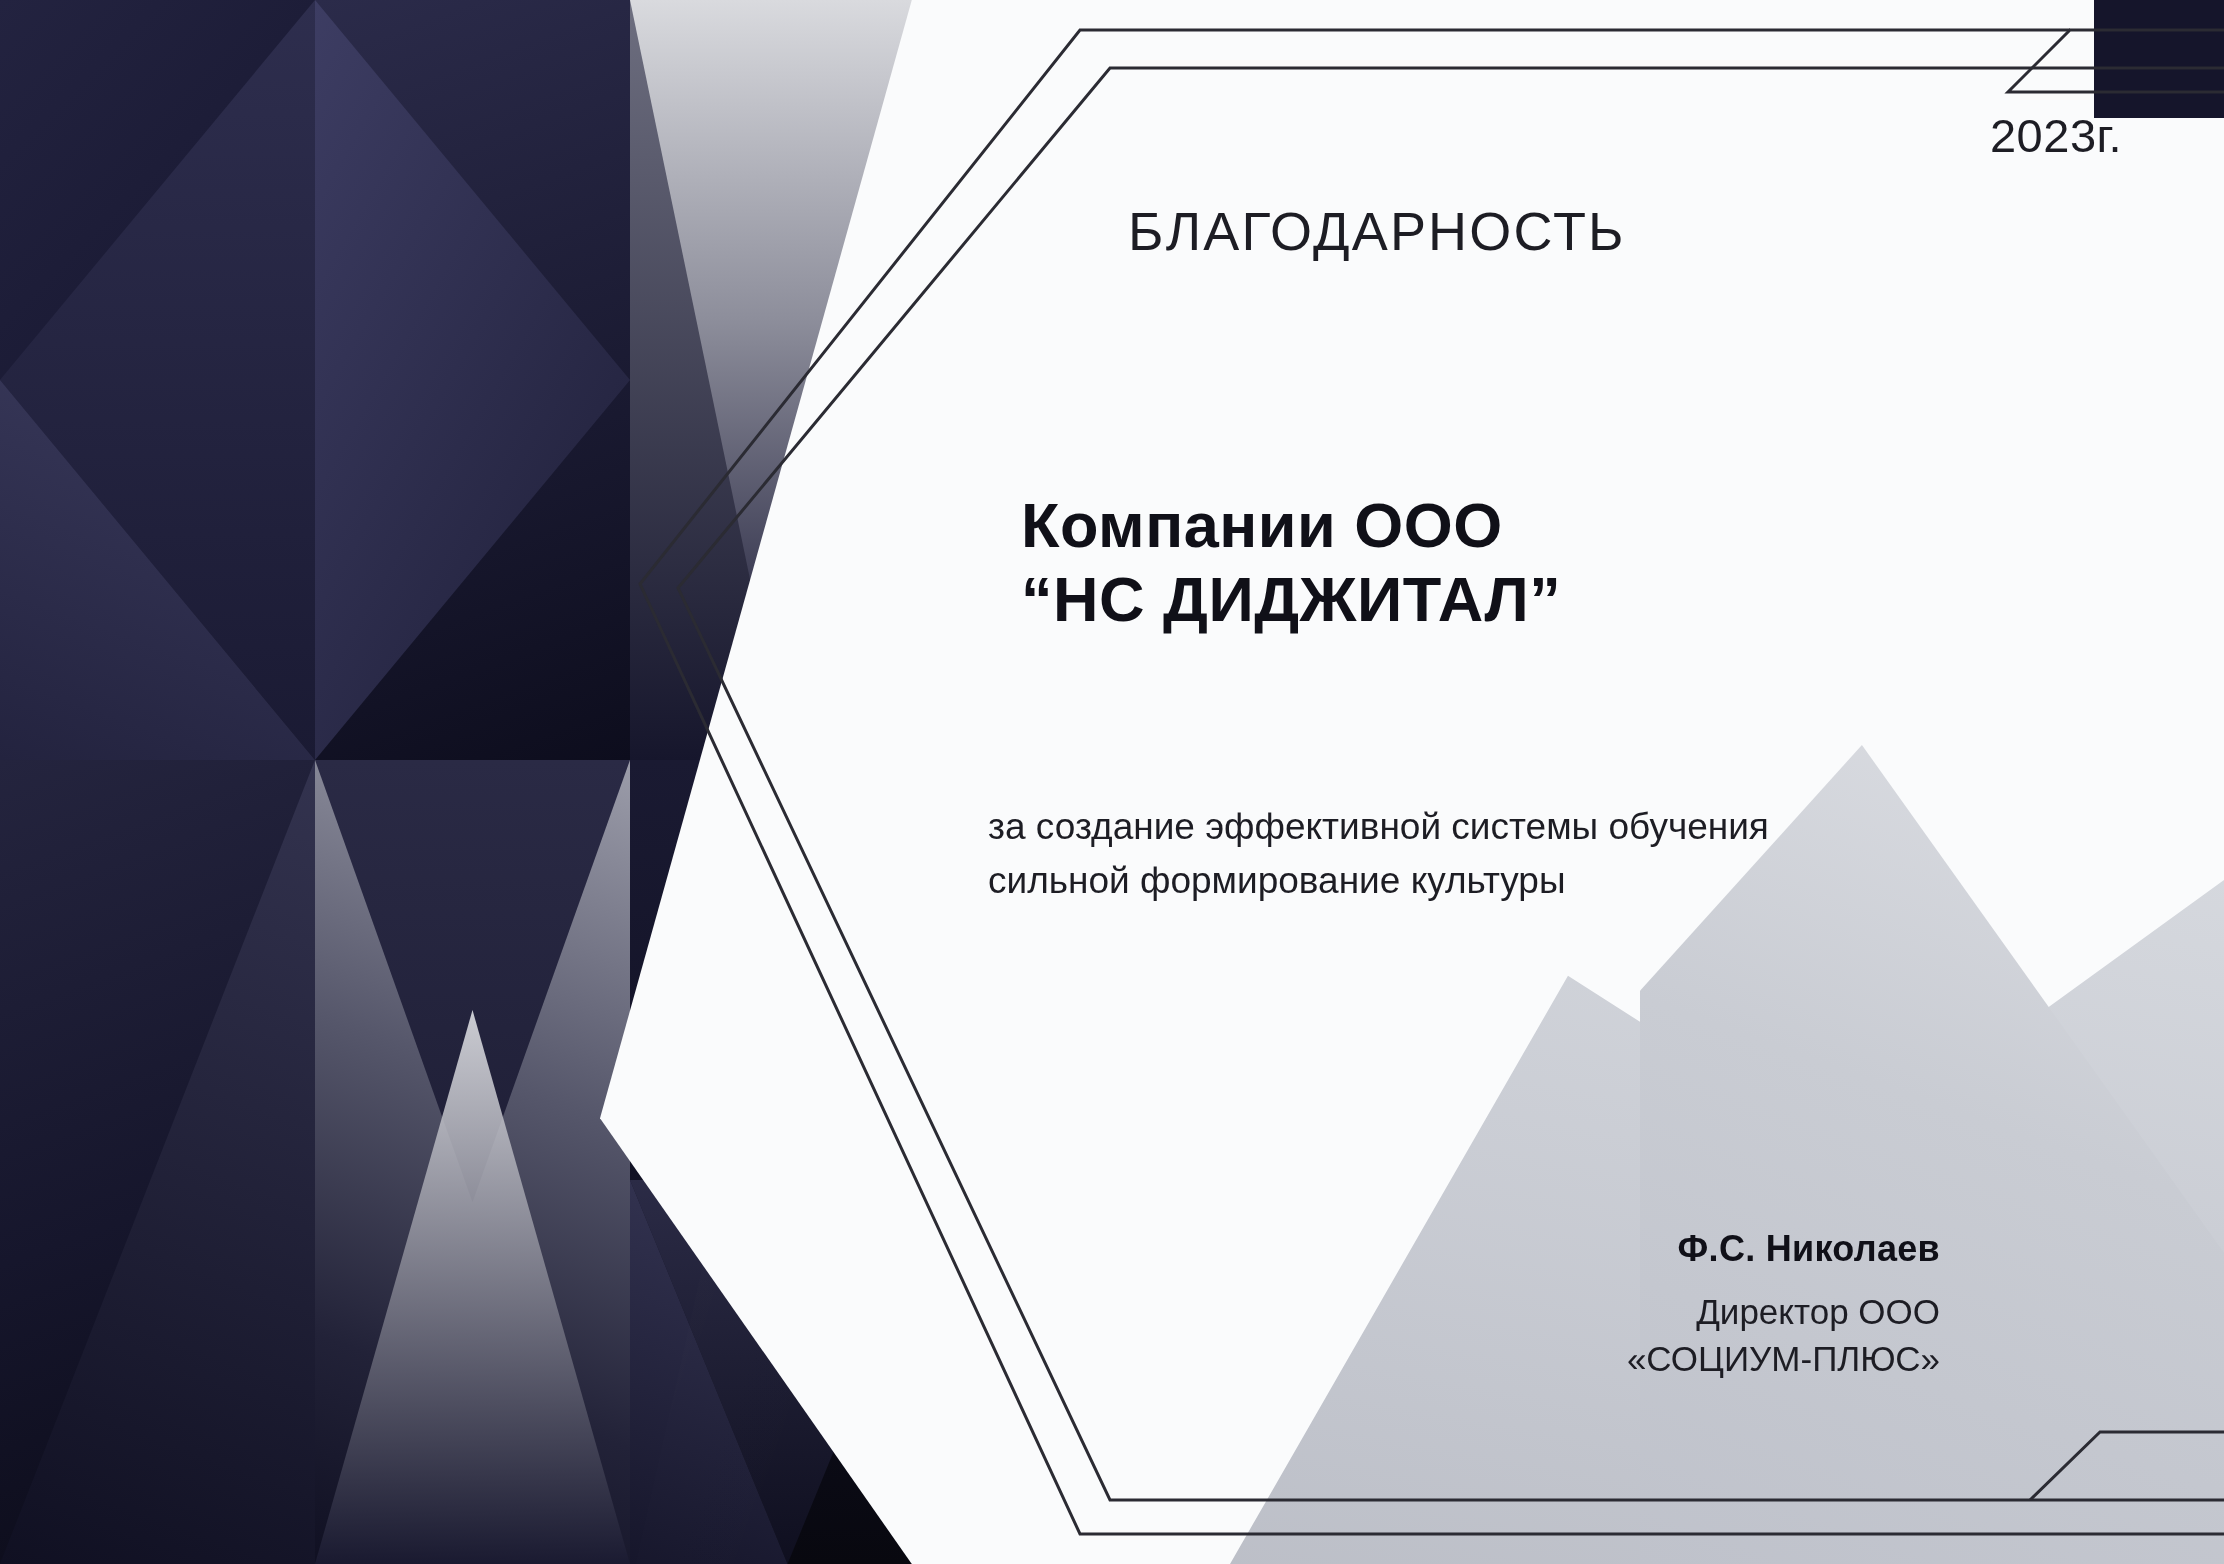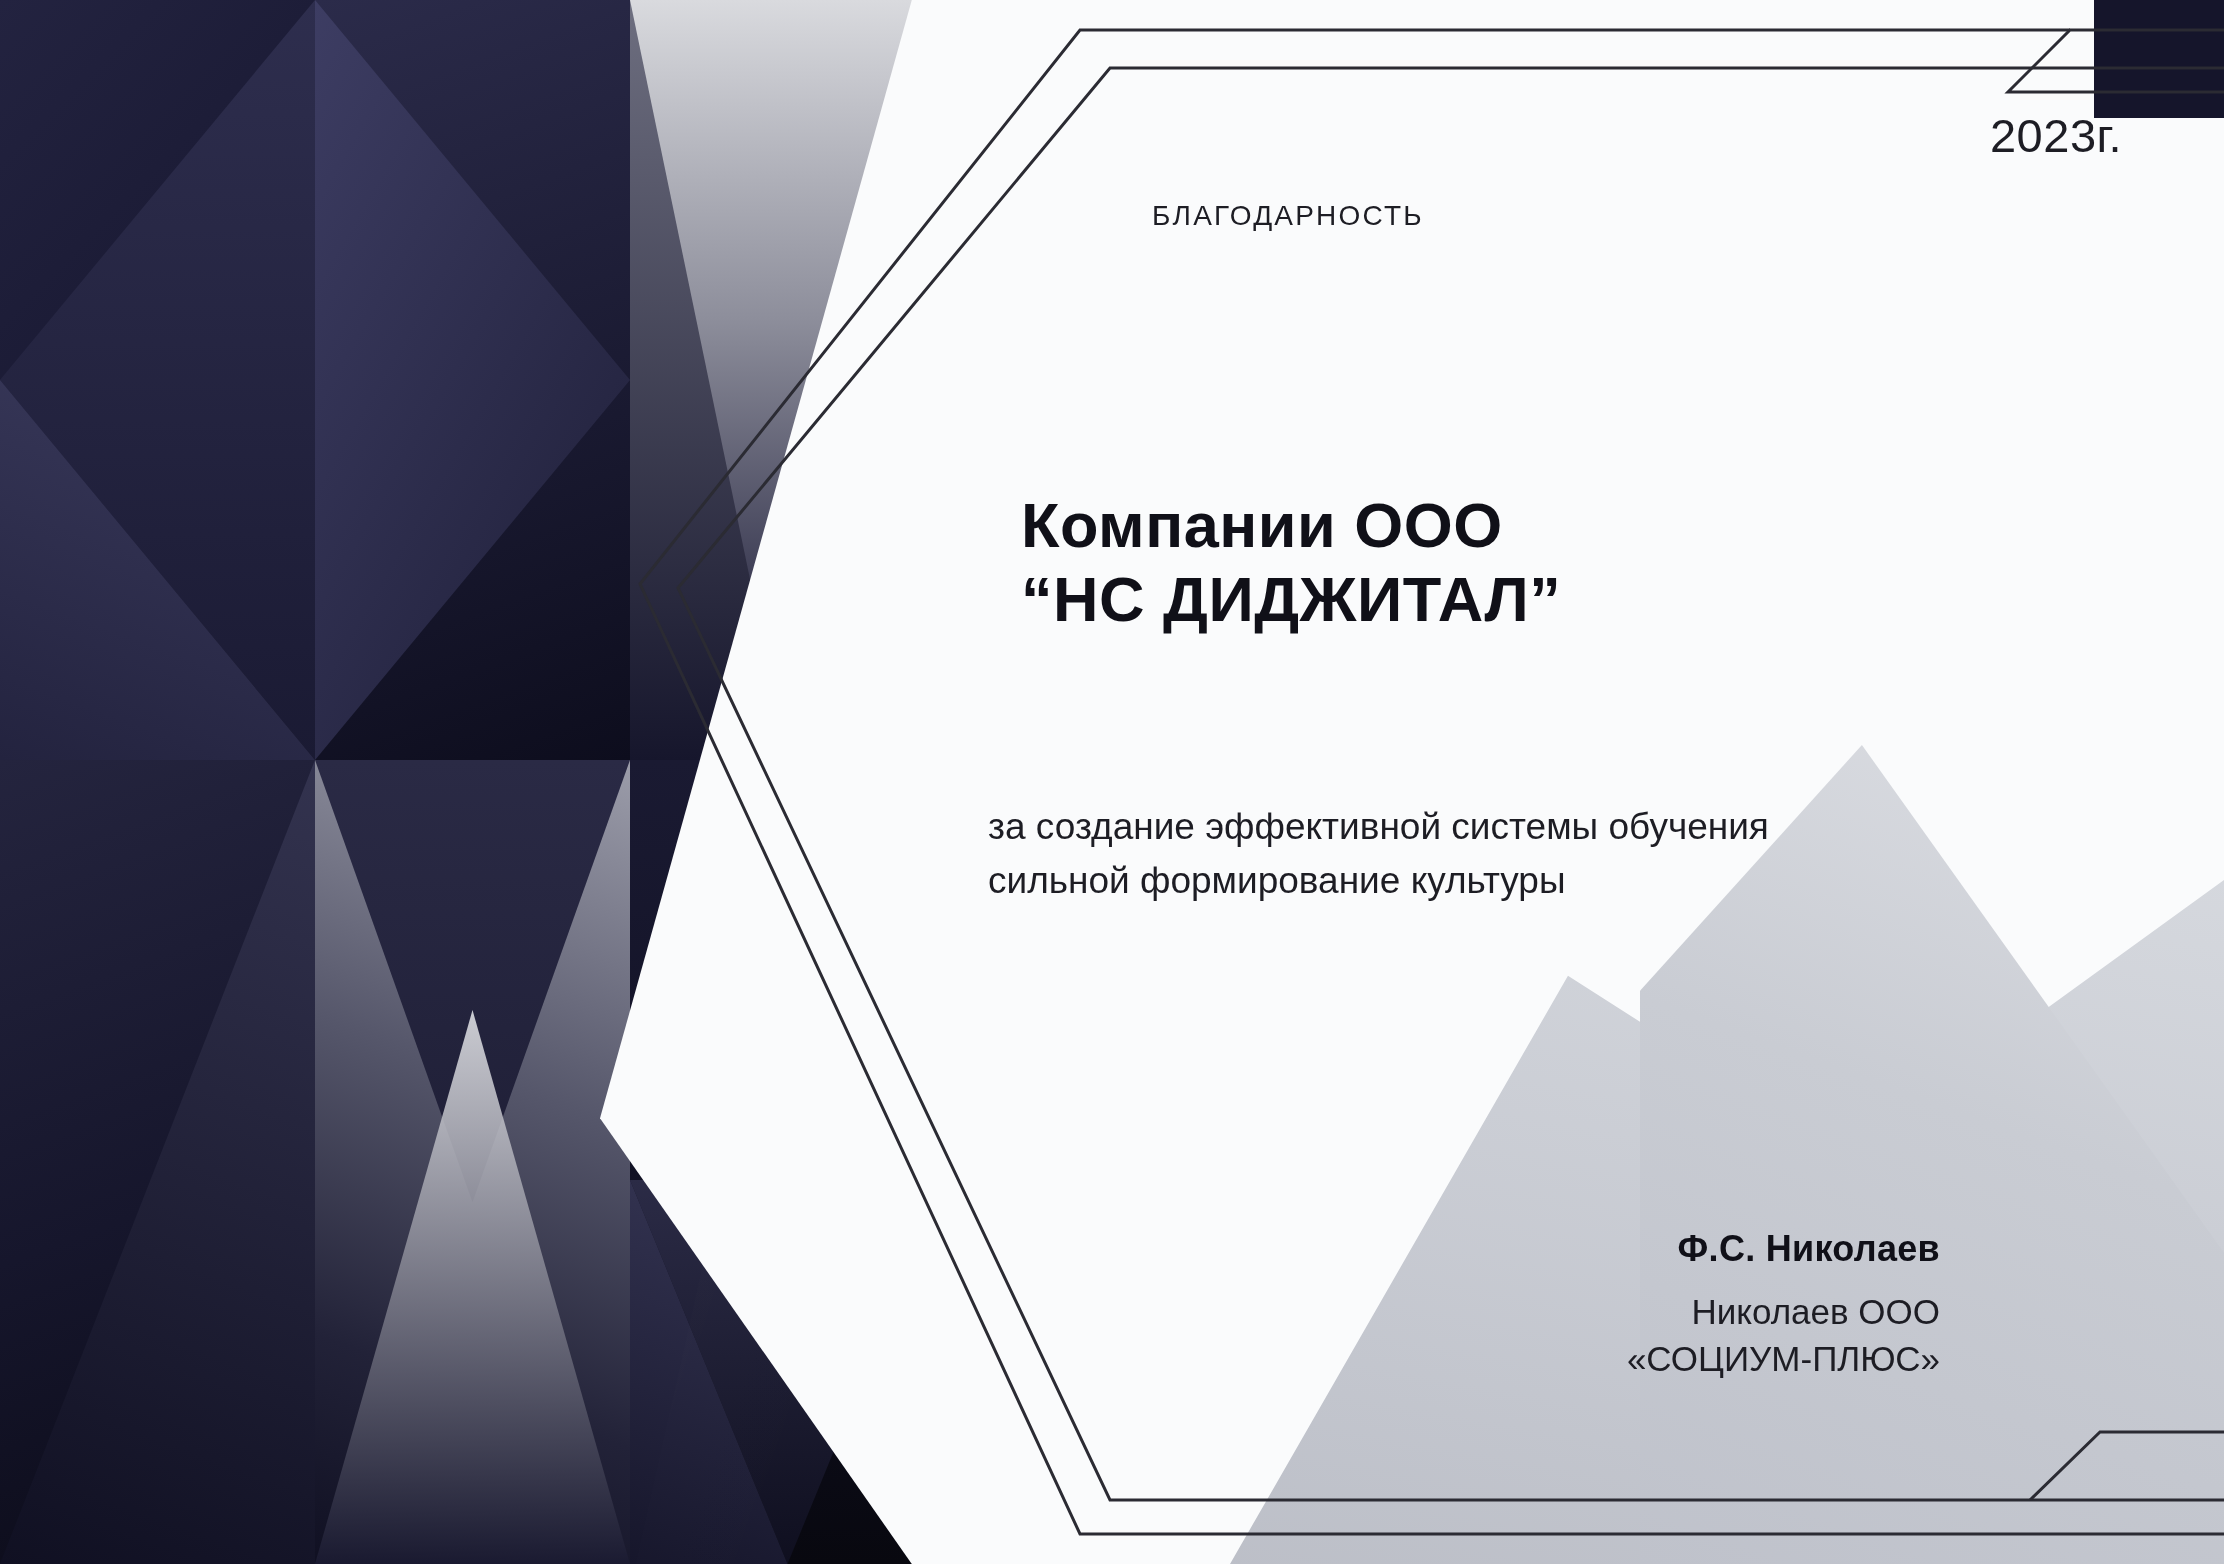--- a/index.html
+++ b/index.html
@@ -115,23 +115,23 @@
     position: absolute;
     right: 102px;
     top: 108px;
     font-size: 47px;
     color: #1d1d24;
     letter-spacing: 0.5px;
   }
 
   .kicker {
     position: absolute;
-    left: 1152px;
+    left: 1128px;
     top: 200px;
-    font-size: 28px;
+    font-size: 54px;
     letter-spacing: 2.2px;
     color: #1d1d24;
     text-align: right;
   }
 
   .recipient {
     position: absolute;
     left: 1021px;
     top: 488px;
     font-size: 63px;
@@ -251,18 +251,18 @@
   </div>
 
   <div class="reason">
     <div>за создание эффективной системы обучения</div>
     <div>сильной формирование культуры</div>
   </div>
 
   <div class="signer-block">
     <div class="signer-name">Ф.С. Николаев</div>
     <div class="signer-role">
-      <div>Николаев ООО</div>
+      <div>Директор ООО</div>
       <div>«СОЦИУМ-ПЛЮС»</div>
     </div>
   </div>
 
 </div>
 
 </body></html>

